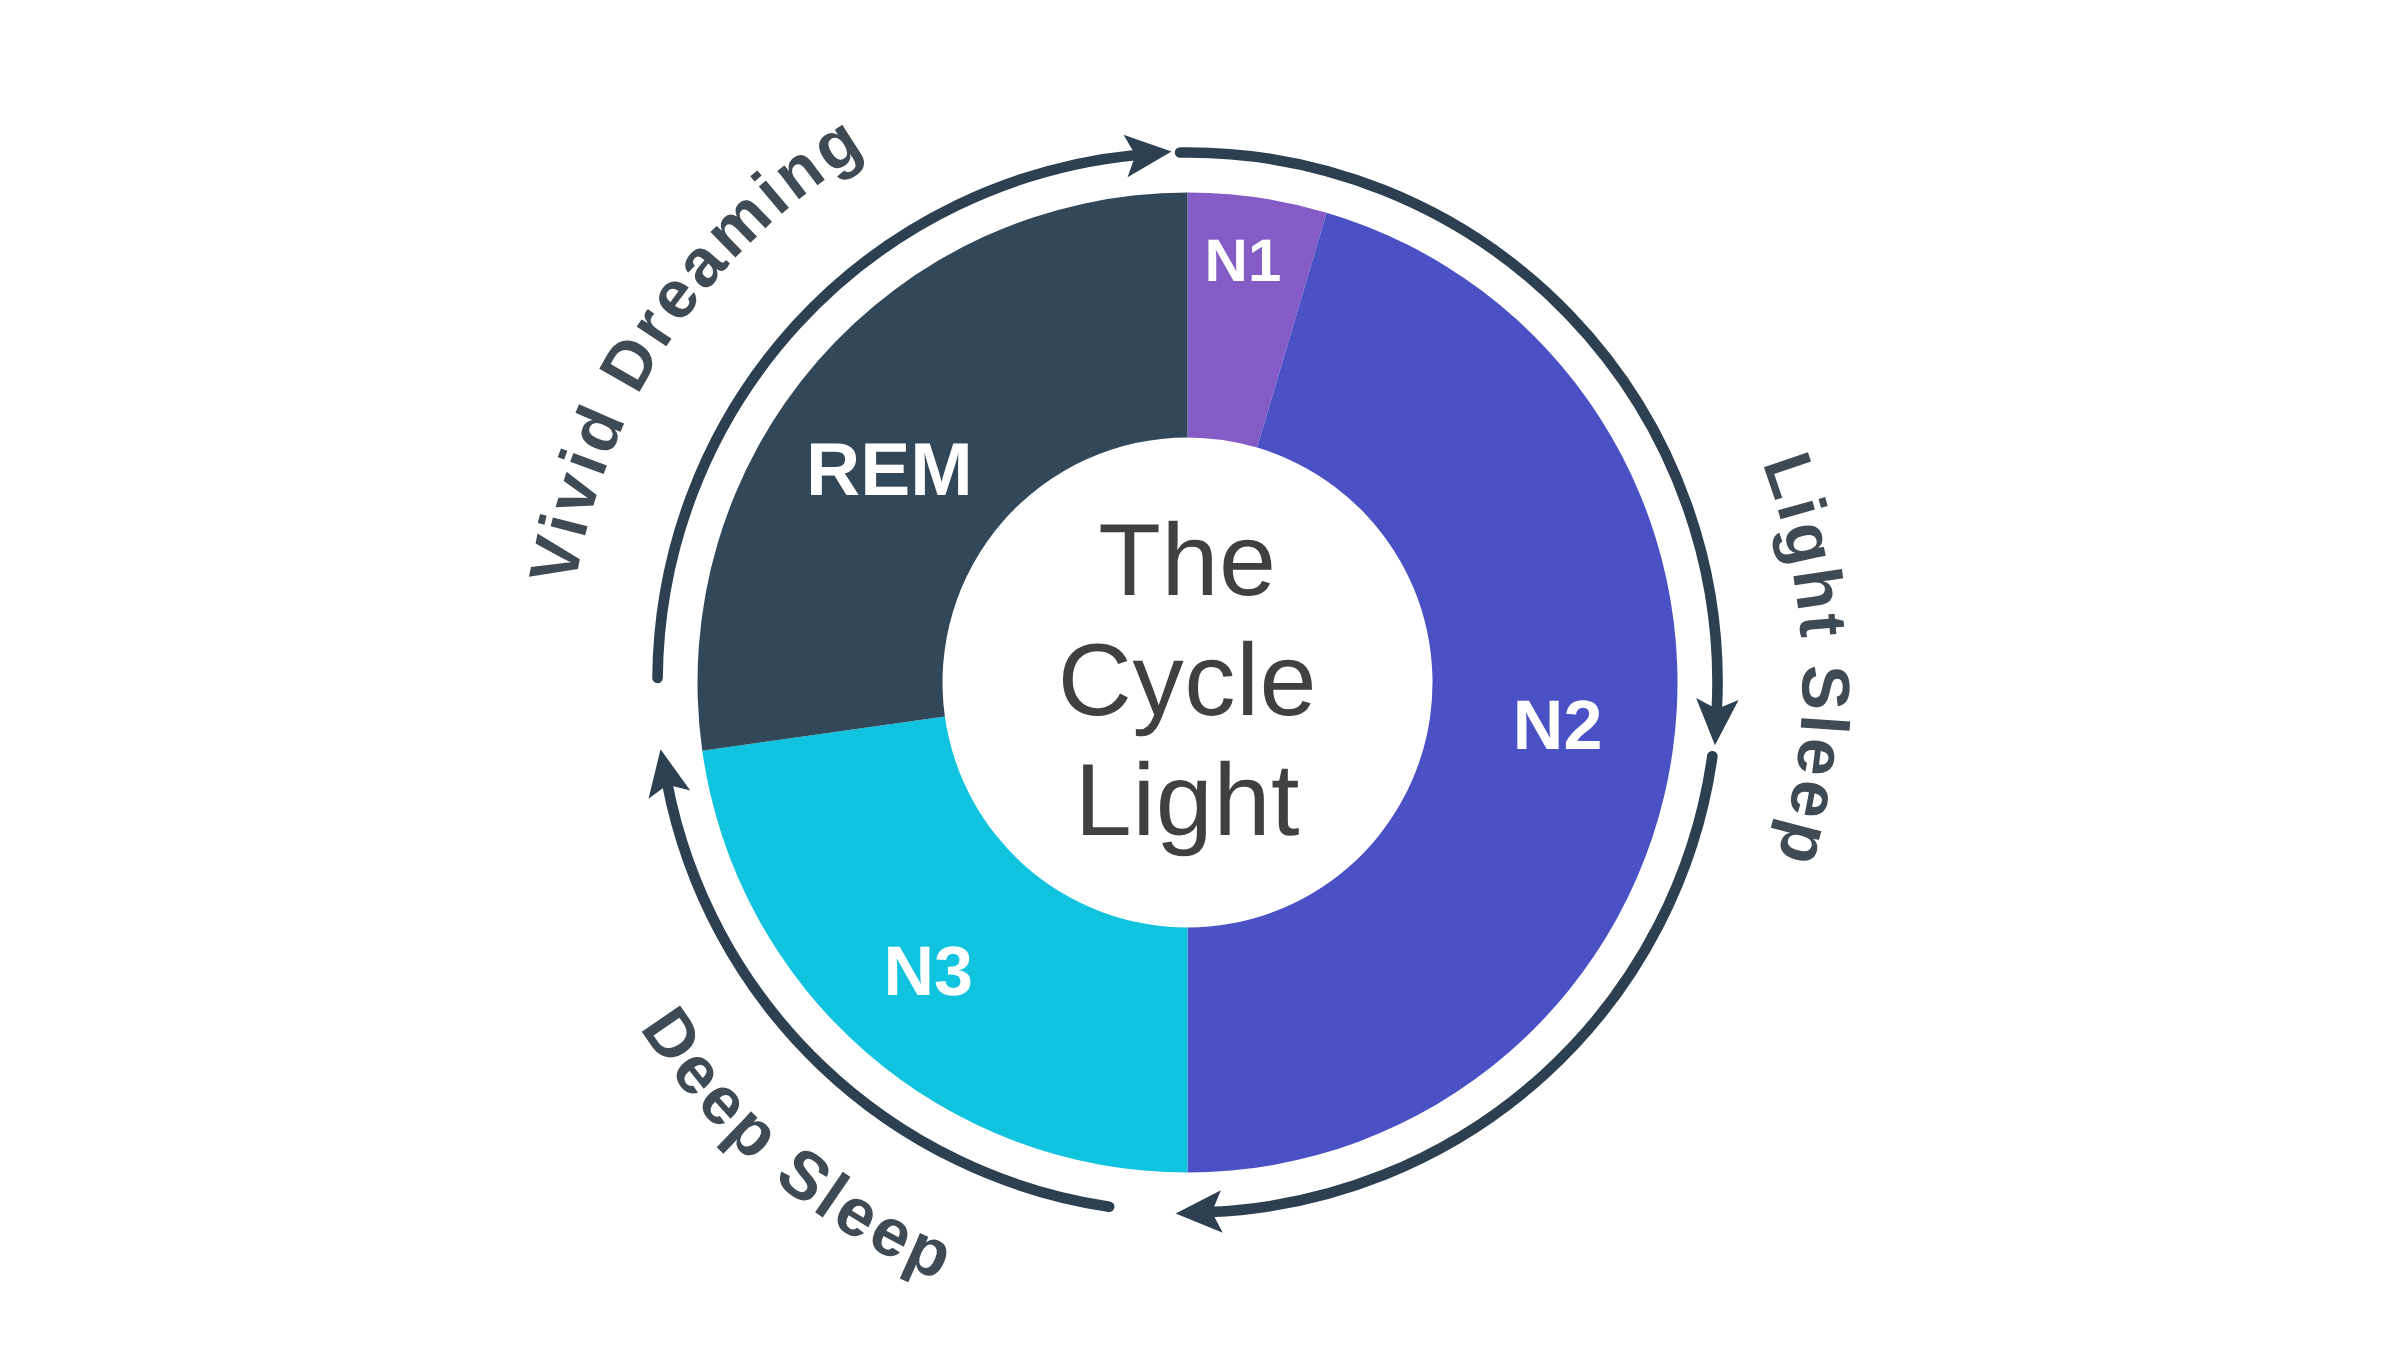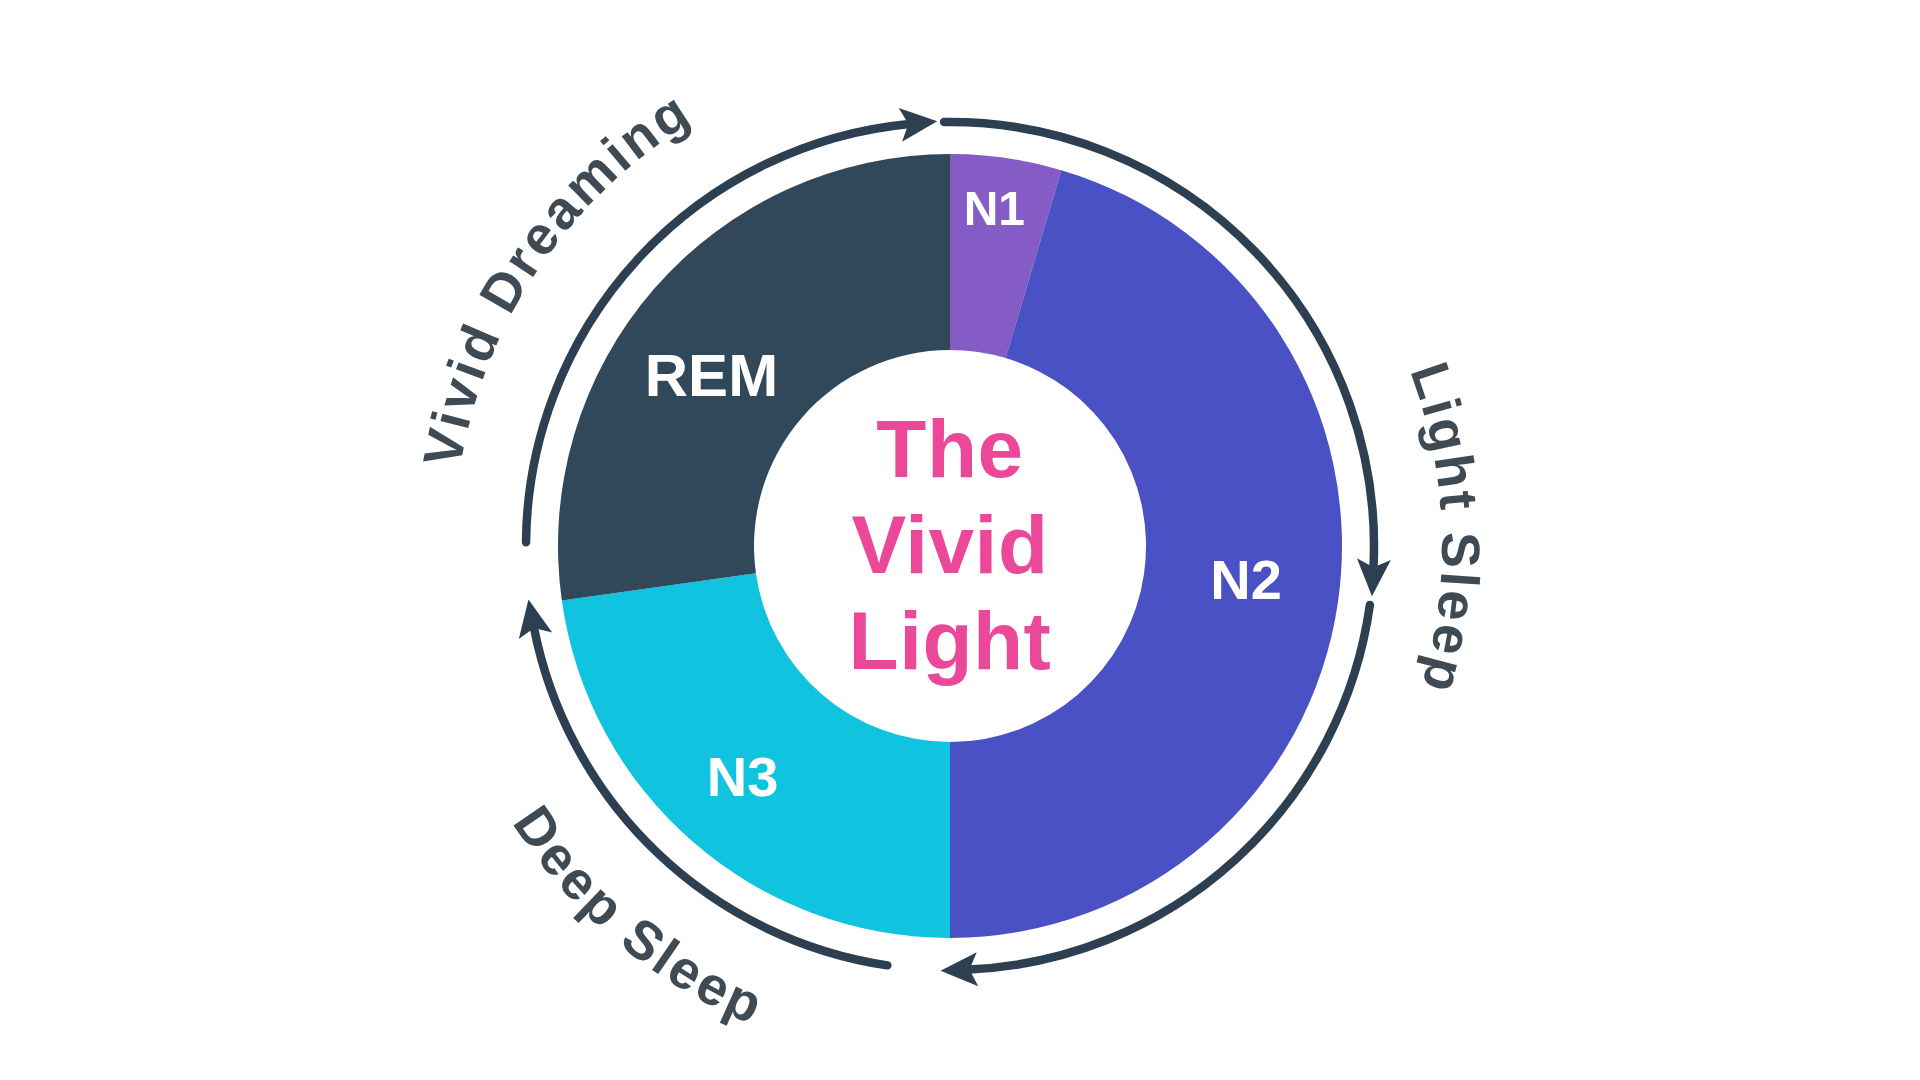--- a/index.html
+++ b/index.html
@@ -17,22 +17,22 @@
     font-weight: 700;
   }
   .center-title {
     position: absolute;
     left: 950px;
     top: 545px;
     transform: translate(-50%, -50%);
     text-align: center;
     font-size: 82px;
     line-height: 96px;
-    font-weight: 700;
-    color: #ec4899;
+    font-weight: 400;
+    color: #404040;
     letter-spacing: 0.5px;
     white-space: nowrap;
   }
 </style>
 </head>
 <body>
 
 <div class="stage">
   <svg id="diagram" width="1920" height="1080" viewBox="0 0 1920 1080">
       <defs>
@@ -55,16 +55,16 @@
       <path d="M 1369.87 605.01 A 424 424 0 0 1 968.49 969.6" fill="none" stroke="#2C4051" stroke-width="8.5" stroke-linecap="round"></path>
       <path d="M 940.52 970.82 L 978.23 986.19 L 969.49 969.55 L 976.74 952.22 Z" fill="#2C4051"></path>
       <path d="M 887.33 965.34 A 424 424 0 0 1 533.79 626.9" fill="none" stroke="#2C4051" stroke-width="8.5" stroke-linecap="round"></path>
       <path d="M 528.45 599.42 L 518.82 638.98 L 533.98 627.88 L 552.2 632.49 Z" fill="#2C4051"></path>
       <text fill="#3E4B55" font-size="54" letter-spacing="3" text-anchor="middle"><textPath href="#textpath-0" xlink:href="#textpath-0" startOffset="50%">Vivid Dreaming</textPath></text>
       <text fill="#3E4B55" font-size="54" letter-spacing="3" text-anchor="middle"><textPath href="#textpath-1" xlink:href="#textpath-1" startOffset="50%">Light Sleep</textPath></text>
       <text fill="#3E4B55" font-size="54" letter-spacing="3" text-anchor="middle"><textPath href="#textpath-2" xlink:href="#textpath-2" startOffset="50%">Deep Sleep</textPath></text>
     </svg>
   <div class="center-title">
     <div>The</div>
-    <div>Vivid</div>
+    <div>Cycle</div>
     <div>Light</div>
   </div>
 </div>
 
 </body></html>

